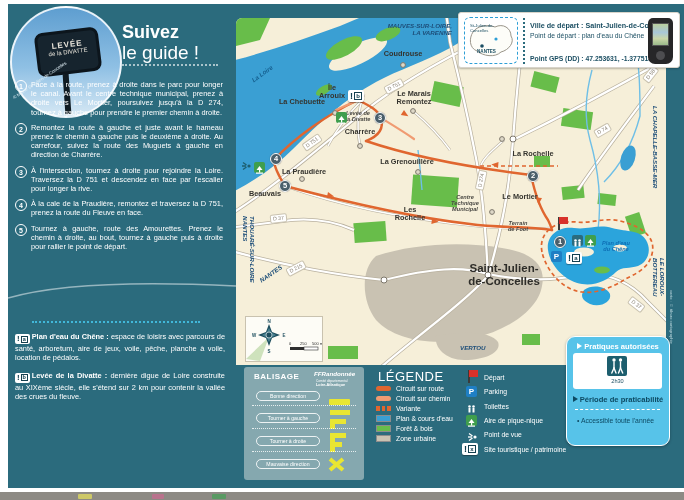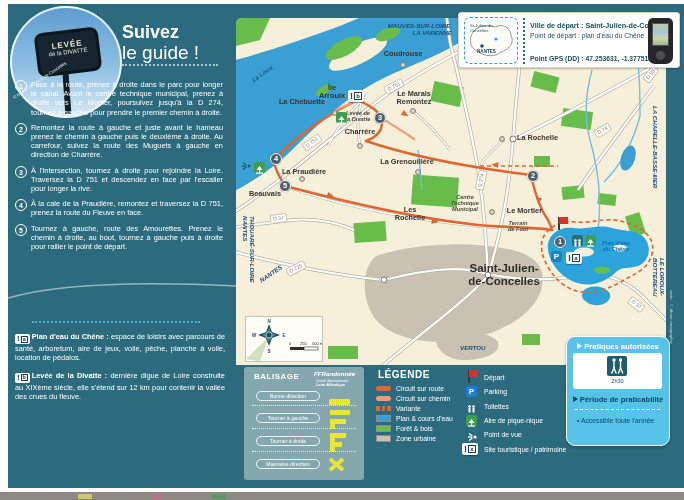--- a/index.html
+++ b/index.html
@@ -60,21 +60,21 @@
 .mm-city{position:absolute;left:5px;top:6px;font-size:4.2px;line-height:4.6px;color:#1c4f63;white-space:pre-line}
 .mm-metro{position:absolute;left:12px;top:31px;font-size:4.6px;font-weight:bold;color:#1c4f63}
 #ibdots{left:64px;top:5px;height:46px;border-left:2px dotted #2b6b7d}
 .ibl1{left:71px;top:8px;font-size:7.2px;font-weight:bold;color:#1c4f63}
 .ibl2{left:71px;top:19px;font-size:6.8px;color:#1c4f63}
 .ibl3{left:71px;top:42px;font-size:6.8px;font-weight:bold;color:#1c4f63}
 #gps{left:189px;top:5px;width:25px;height:46px;background:#262628;border-radius:5px 5px 7px 7px}
 #gps .scr{position:absolute;left:4px;top:5px;width:17px;height:23px;border:1px solid #555;background:linear-gradient(180deg,#b9cf9e 0%,#a8c6d8 40%,#c9d6a8 70%,#9ab98a 100%)}
 #gps .btn{position:absolute;left:8px;top:33px;width:9px;height:9px;border-radius:50%;background:#4d4d50}
 
-.leg-title{font-size:10px;font-weight:bold;color:#fff;letter-spacing:.5px}
+.leg-title{font-size:13px;font-weight:normal;color:#fff;letter-spacing:.5px}
 .leg-lab{position:absolute;font-size:6.8px;color:#fff}
 .sw{position:absolute}
 .sw-route{width:15px;height:5px;border-radius:2.5px;background:#e0662f}
 .sw-chemin{width:15px;height:5px;border-radius:2.5px;background:#f09b72}
 .sw-var{display:flex;gap:2px}
 .sw-var i{width:3.5px;height:5px;background:#e0662f}
 .sw-area{width:15px;height:7px;border:1px solid #8c8c8c}
 
 #balisage{left:244px;top:367px;width:120px;height:113px;background:#85a8af;border-radius:3px}
 .bal-title{position:absolute;left:10px;top:5px;font-size:8px;font-weight:bold;color:#fff;letter-spacing:.5px}
@@ -254,30 +254,30 @@
 LA VARENNE</div>
     <div class="lbl" style="left:144px;top:32px;width:46px">Coudrouse</div>
     <div class="lbl" style="left:78px;top:66px;width:36px">Île
 Arrouix</div>
     <div class="lbl" style="left:38px;top:80px;width:56px">La Chebuette</div>
     <div class="lbl" style="left:152px;top:72px;width:52px">Le Marais
 Remontez</div>
     <div class="lbl sm" style="left:100px;top:92px;width:44px">Levée de
 la Divatte</div>
     <div class="lbl" style="left:100px;top:110px;width:48px">Charrère</div>
-    <div class="lbl" style="left:272px;top:116px;width:50px;text-align:right">La Rochelle</div>
+    <div class="lbl" style="left:272px;top:132px;width:50px;text-align:center">La Rochelle</div>
     <div class="lbl" style="left:138px;top:140px;width:66px">La Grenouillère</div>
     <div class="lbl" style="left:40px;top:150px;width:56px">La Praudière</div>
     <div class="lbl" style="left:8px;top:172px;width:42px">Beauvais</div>
     <div class="lbl" style="left:152px;top:188px;width:44px">Les
 Rochelle</div>
     <div class="lbl sm" style="left:204px;top:176px;width:50px">Centre
 Technique
 Municipal</div>
-    <div class="lbl" style="left:262px;top:189px;width:44px;text-align:right">Le Mortier</div>
+    <div class="lbl" style="left:262px;top:175px;width:44px;text-align:center">Le Mortier</div>
     <div class="lbl sm" style="left:262px;top:202px;width:40px">Terrain
 de Foot</div>
     <div class="lbl big" style="left:218px;top:244px;width:100px">Saint-Julien-
 de-Concelles</div>
     <div class="lbl sm wlbl" style="left:352px;top:222px;width:56px">Plan d'eau
 du Chêne</div>
     <div class="dir" style="left:14px;top:52px;transform:rotate(-36deg);color:#155f8f">La Loire</div>
     <div class="dir vert" style="left:416px;top:88px;height:130px">LA CHAPELLE-BASSE-MER</div>
     <div class="dir vert" style="left:416px;top:240px;height:72px">LE LOROUX-BOTTEREAU</div>
     <div class="dir" style="left:224px;top:326px">VERTOU</div>
@@ -439,21 +439,21 @@
     <p class="aufilp">
       <span class="sitebox">
           <span class="ex">!</span>
           <span class="lt">a</span>
         </span><b>Plan d'eau du Chêne :</b><span> espace de loisirs avec parcours de santé, arboretum, aire de jeux, voile, pêche, planche à voile, location de pédalos.</span>
     </p>
     <p class="aufilp">
       <span class="sitebox">
           <span class="ex">!</span>
           <span class="lt">b</span>
-        </span><b>Levée de la Divatte :</b><span> dernière digue de Loire construite au XIXème siècle, elle s'étend sur 12 km pour contenir la vallée des crues du fleuve.</span>
+        </span><b>Levée de la Divatte :</b><span> dernière digue de Loire construite au XIXème siècle, elle s'étend sur 2 km pour contenir la vallée des crues du fleuve.</span>
     </p>
   </div>
 
   <div id="infobox" class="abs">
     <div id="minimap">
       <svg width="51" height="44">
           <path d="M8,14 C12,8 22,6 30,9 C38,5 46,10 46,18 C50,24 44,32 36,34 C30,40 18,38 12,33 C4,30 4,20 8,14 Z" fill="#fdfdf8" stroke="#9a958a" stroke-width="1"></path>
           <circle cx="31" cy="21" r="1.6" fill="#2e9fd6"></circle>
           <circle cx="17" cy="28" r="1.8" fill="#1c4f63"></circle>
         </svg>

